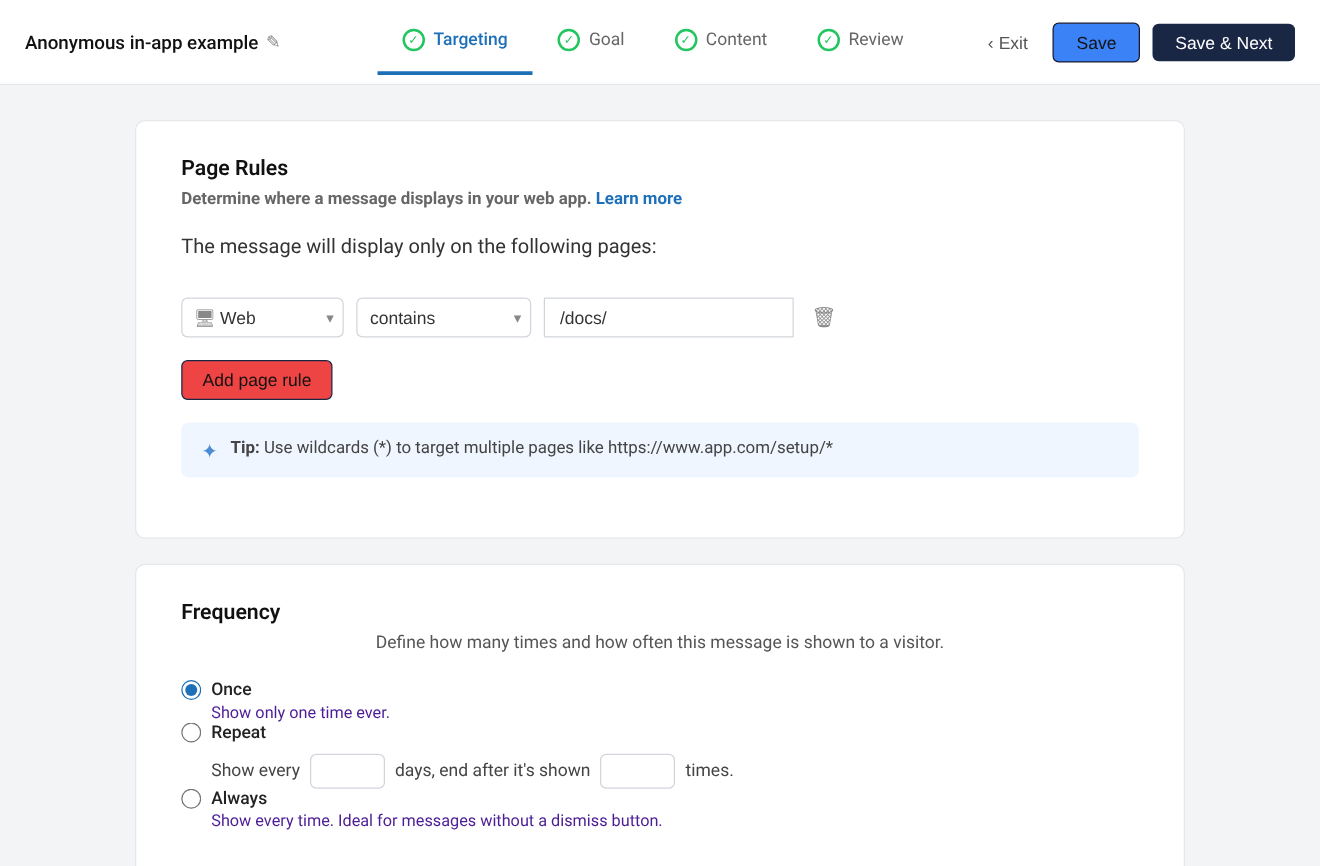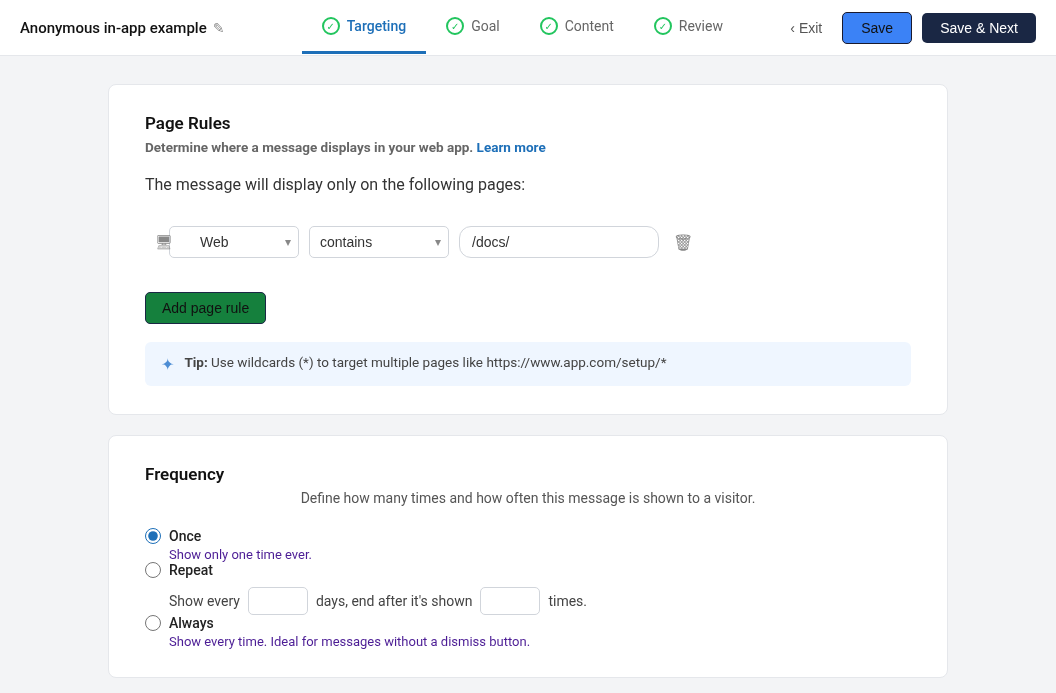--- a/index.html
+++ b/index.html
@@ -5,21 +5,21 @@
     * { box-sizing: border-box; margin: 0; padding: 0; }
     body { font-family: -apple-system, BlinkMacSystemFont, 'Segoe UI', Roboto, sans-serif; background: #f3f4f6; color: #333; font-size: 14px; }
 
     
     .top-nav {
       background: #fff;
       border-bottom: 1px solid #e5e7eb;
       display: flex;
       align-items: center;
       padding: 0 20px;
-      height: 56px;
+      height: 68px;
       position: relative;
     }
     .app-title {
       font-size: 15px;
       font-weight: 500;
       color: #111;
       display: flex;
       align-items: center;
       gap: 6px;
       margin-right: 40px;
@@ -110,21 +110,21 @@
       margin: 0 auto;
       display: flex;
       flex-direction: column;
       gap: 20px;
     }
 
     .card {
       background: #fff;
       border: 1px solid #e5e7eb;
       border-radius: 8px;
-      padding: 28px 36px 28px 36px;
+      padding: 28px 36px 48px 36px;
     }
 
     .card-title {
       font-size: 17px;
       font-weight: 600;
       color: #111;
       margin-bottom: 6px;
     }
     .card-subtitle {
       font-size: 13.5px;
@@ -170,62 +170,61 @@
       content: '▾';
       position: absolute;
       right: 8px;
       color: #888;
       pointer-events: none;
       font-size: 12px;
     }
     .select-web {
       min-width: 130px;
       padding-right: 28px;
-      margin-left: 24px;
     }
     .select-contains {
       min-width: 140px;
       padding-right: 28px;
     }
     .web-icon {
       position: absolute;
       left: 10px;
       color: #888;
       font-size: 14px;
     }
     .select-web { padding-left: 30px; }
 
     .rule-input {
       border: 1px solid #d1d5db;
-      border-radius: 12px;
+      border-radius: 1px;
       padding: 7px 12px;
       font-size: 14px;
       color: #333;
       width: 200px;
     }
 
     .delete-btn {
       background: none;
       border: none;
       cursor: pointer;
       color: #888;
       padding: 4px;
       font-size: 16px;
     }
 
     .add-rule-btn {
       border: 1.5px solid #1a2744;
-      background: #15803d;
+      background: #ef4444;
       color: #111;
       border-radius: 5px;
       padding: 7px 16px;
       font-size: 14px;
       cursor: pointer;
       font-weight: 500;
-      margin-top: 20px;
+      margin-top: 4px;
     }
 
     .tip-box {
       background: #eff6ff;
       border-radius: 6px;
       padding: 12px 16px;
       display: flex;
       align-items: flex-start;
       gap: 10px;
       margin-top: 18px;

